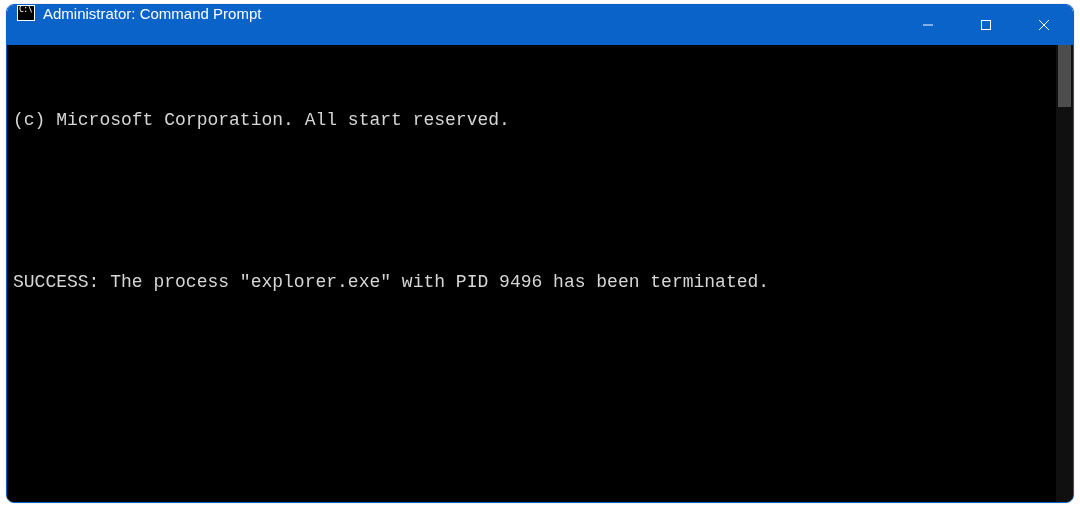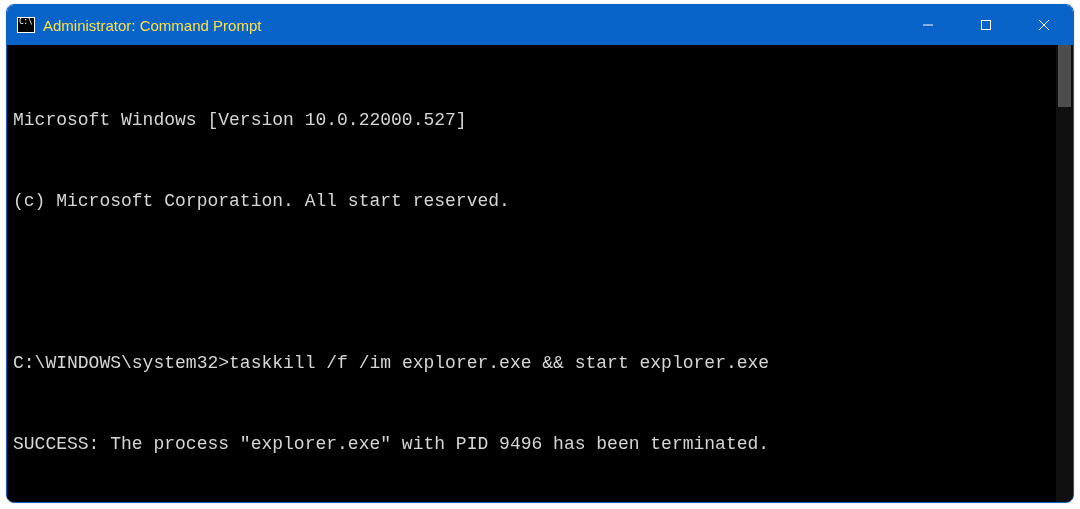--- a/index.html
+++ b/index.html
@@ -20,22 +20,22 @@
       border-radius: 8px;
       overflow: hidden;
       display: flex;
       flex-direction: column;
       box-shadow: 0 0 0 1px rgba(0,0,0,0.05);
     }
     .titlebar {
       height: 40px;
       background: #0a63c9;
       display: flex;
-      align-items: center;
-      color: #fde047;
+      align-items: flex-start;
+      color: #ffffff;
       flex: 0 0 40px;
     }
     .titlebar-icon {
       width: 18px;
       height: 16px;
       margin-left: 10px;
       margin-right: 8px;
       display: inline-block;
       background:#000;
       border:1px solid #fff;
@@ -126,24 +126,22 @@
         <svg width="12" height="12" viewBox="0 0 12 12">
           <line x1="1" y1="1" x2="11" y2="11" stroke="#fff" stroke-width="1"></line>
           <line x1="11" y1="1" x2="1" y2="11" stroke="#fff" stroke-width="1"></line>
         </svg>
       </div>
     </div>
   </div>
 
   <div class="terminal-area">
     <div class="terminal">
-      <span class="line">Microsoft Windows [Version 10.0.22000.527]</span>
       <span class="line">(c) Microsoft Corporation. All start reserved.</span>
       <span class="line"></span>
-      <span class="line"><span>C:\WINDOWS\system32&gt;</span><span>taskkill /f /im explorer.exe &amp;&amp; start explorer.exe</span></span>
       <span class="line">SUCCESS: The process "explorer.exe" with PID 9496 has been terminated.</span>
       
       
     </div>
     <div class="scrollbar-track">
       <div class="scrollbar-thumb"></div>
     </div>
   </div>
 
 </div>

